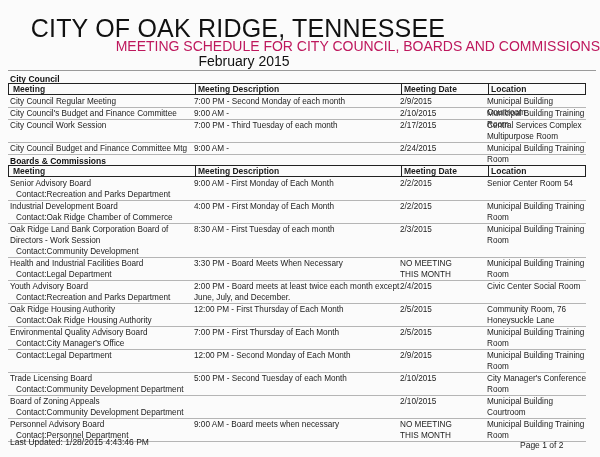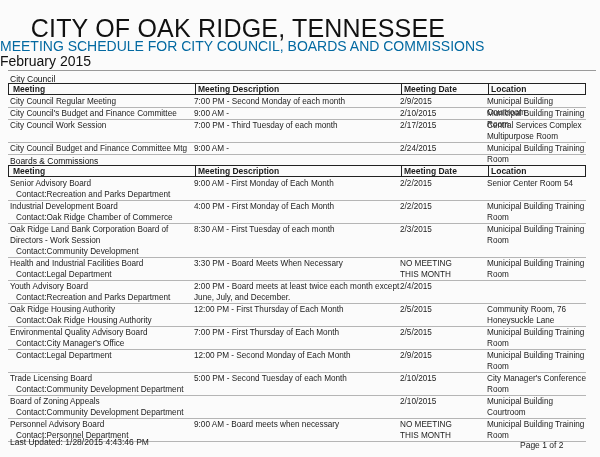--- a/index.html
+++ b/index.html
@@ -9,32 +9,32 @@
     font-family: "Liberation Sans", "DejaVu Sans", sans-serif;
     color: #1c1c1c;
     position: relative;
   }
   .title {
     position: absolute; left: 0; width: 476px; top: 14px;
     text-align: center; font-size: 25px; letter-spacing: 0.2px; color: #111;
   }
   .subtitle {
     position: absolute; left: 0; width: 600px; top: 38px;
-    text-align: left; font-size: 14px; color: #0369a1;
+    text-align: right; font-size: 14px; color: #be185d;
   }
   .month {
     position: absolute; left: 0; width: 488px; top: 53px;
-    font-size: 14px; color: #111;
+    text-align: center; font-size: 14px; color: #111;
   }
   .rule {
     position: absolute; left: 8px; width: 588px; top: 70px; height: 0;
     border-top: 1px solid #9a9a9a;
   }
   .section {
-    position: absolute; left: 10px; font-size: 8.5px; font-weight: normal; color: #111;
+    position: absolute; left: 10px; font-size: 8.5px; font-weight: bold; color: #111;
   }
   .hdr {
     position: absolute; left: 8px; width: 578px; height: 12px;
     border: 1px solid #222; box-sizing: border-box;
     font-size: 8.5px; font-weight: bold;
   }
   .hdr span { position: absolute; top: 0px; padding-left: 2px; line-height: 11px; }
   .hdr .c2, .hdr .c3, .hdr .c4 { border-left: 1px solid #222; height: 10px; }
   .row {
     position: absolute; left: 8px; width: 578px;
@@ -125,20 +125,21 @@
       <div class="cell c2">3:30 PM - Board Meets When Necessary</div>
       <div class="cell c3">NO MEETING
 THIS MONTH</div>
       <div class="cell c4">Municipal Building Training Room</div>
     </div>
     <div class="row" style="top: 280px; height: 23px;">
       <div class="cell c1"><div>Youth Advisory Board</div><div class="contact">Contact:Recreation and Parks Department</div></div>
       <div class="cell c2">2:00 PM - Board meets at least twice each month except
 June, July, and December.</div>
       <div class="cell c3">2/4/2015</div>
+      <div class="cell c4">Civic Center Social Room</div>
     </div>
     <div class="row" style="top: 303px; height: 23px;">
       <div class="cell c1"><div>Oak Ridge Housing Authority</div><div class="contact">Contact:Oak Ridge Housing Authority</div></div>
       <div class="cell c2">12:00 PM - First Thursday of Each Month</div>
       <div class="cell c3">2/5/2015</div>
       <div class="cell c4">Community Room, 76
 Honeysuckle Lane</div>
     </div>
     <div class="row" style="top: 326px; height: 23px;">
       <div class="cell c1"><div>Environmental Quality Advisory Board</div><div class="contact">Contact:City Manager's Office</div></div>

